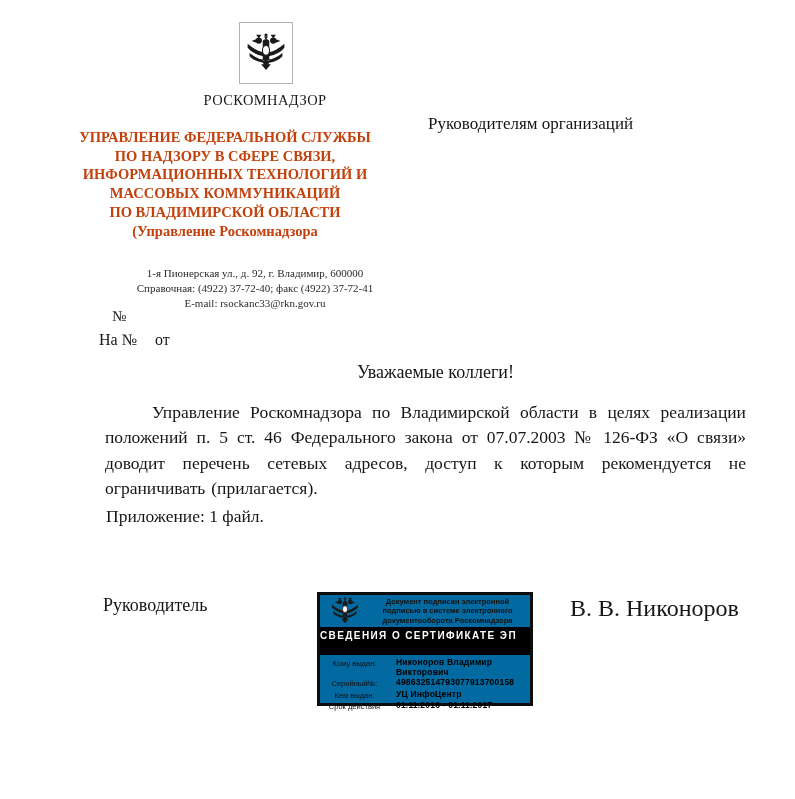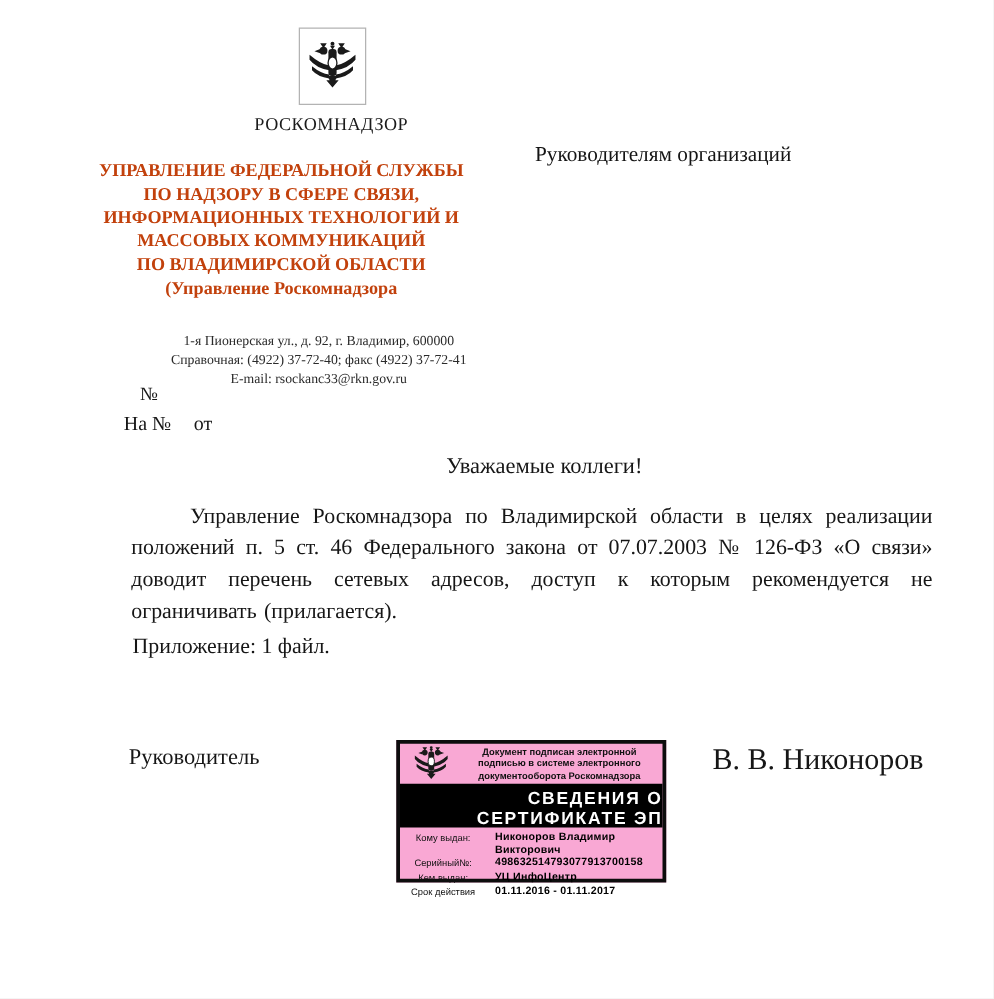--- a/index.html
+++ b/index.html
@@ -67,37 +67,37 @@
     font-size:17.5px;
   }
   
   .sig-title { position:absolute; left:103px; top:595px; font-size:18px; }
   .sig-name  { position:absolute; left:570px; top:595px; font-size:24px; }
   
   .stamp {
     position:absolute; left:317px; top:592px;
     width:216px; height:114px;
     border:3px solid #0d0d0d;
-    background:#f9a8d4;
+    background:#0369a1;
     font-family:"Liberation Sans", sans-serif;
     display:flex; flex-direction:column;
     color:#000;
   }
   .stamp-top { display:flex; align-items:center; height:41px; }
   .stamp-eagle-cell { width:50px; display:flex; align-items:center; justify-content:center; }
   .stamp-eagle-cell svg { width:30px; height:32px; }
   .stamp-note {
     flex:1; padding-right:5px;
     font-size:7.5px; font-weight:bold; line-height:9.6px;
     text-align:center; color:#111;
   }
   .stamp-bar {
     background:#000; color:#fff;
-    font-weight:bold; font-size:14px; letter-spacing:1.4px;
-    text-align:right; padding:3px 0 0 0;
+    font-weight:bold; font-size:10px; letter-spacing:1.4px;
+    text-align:left; padding:3px 0 14px 0;
   }
   .stamp-fields { flex:1; padding:3px 4px 2px 0; }
   .stamp-row { display:flex; margin-bottom:1px; }
   .stamp-label {
     width:76px; text-align:center; padding-right:7px; padding-top:1px;
     font-size:7.5px; line-height:9.6px; color:#111;
     flex-shrink:0;
   }
   .stamp-value {
     flex:1; font-weight:bold; font-size:8.5px; line-height:9.6px;

